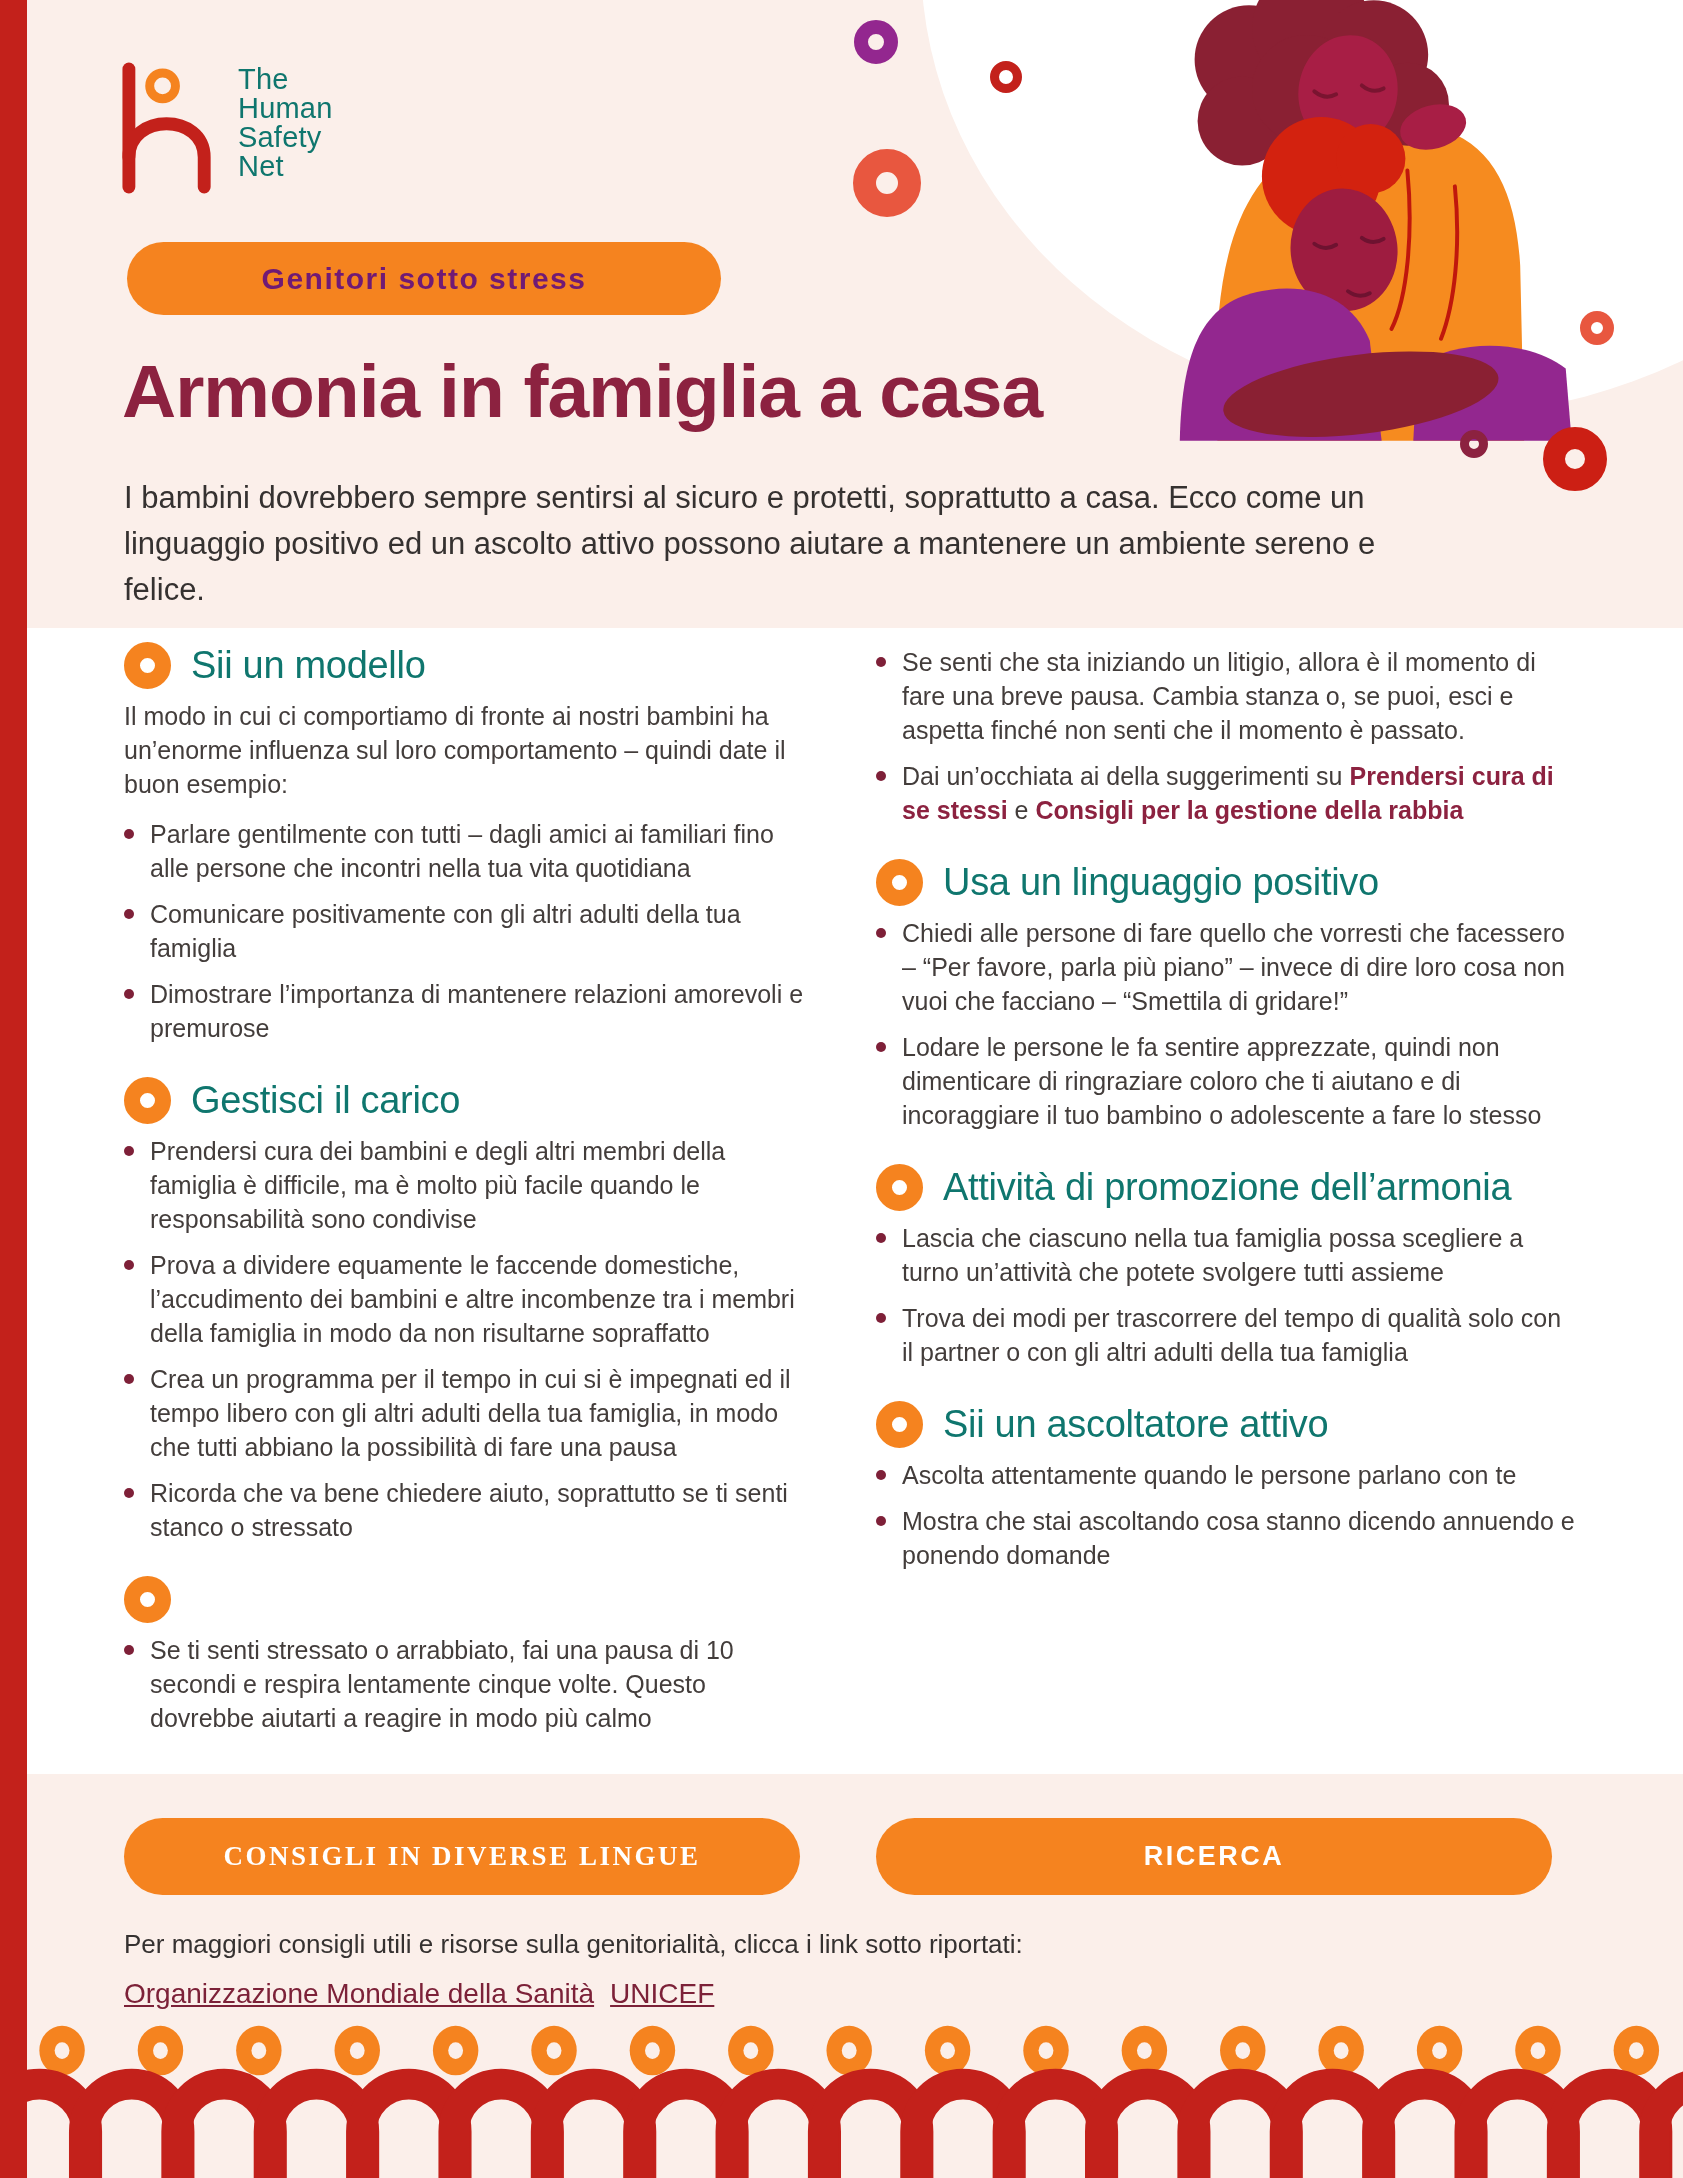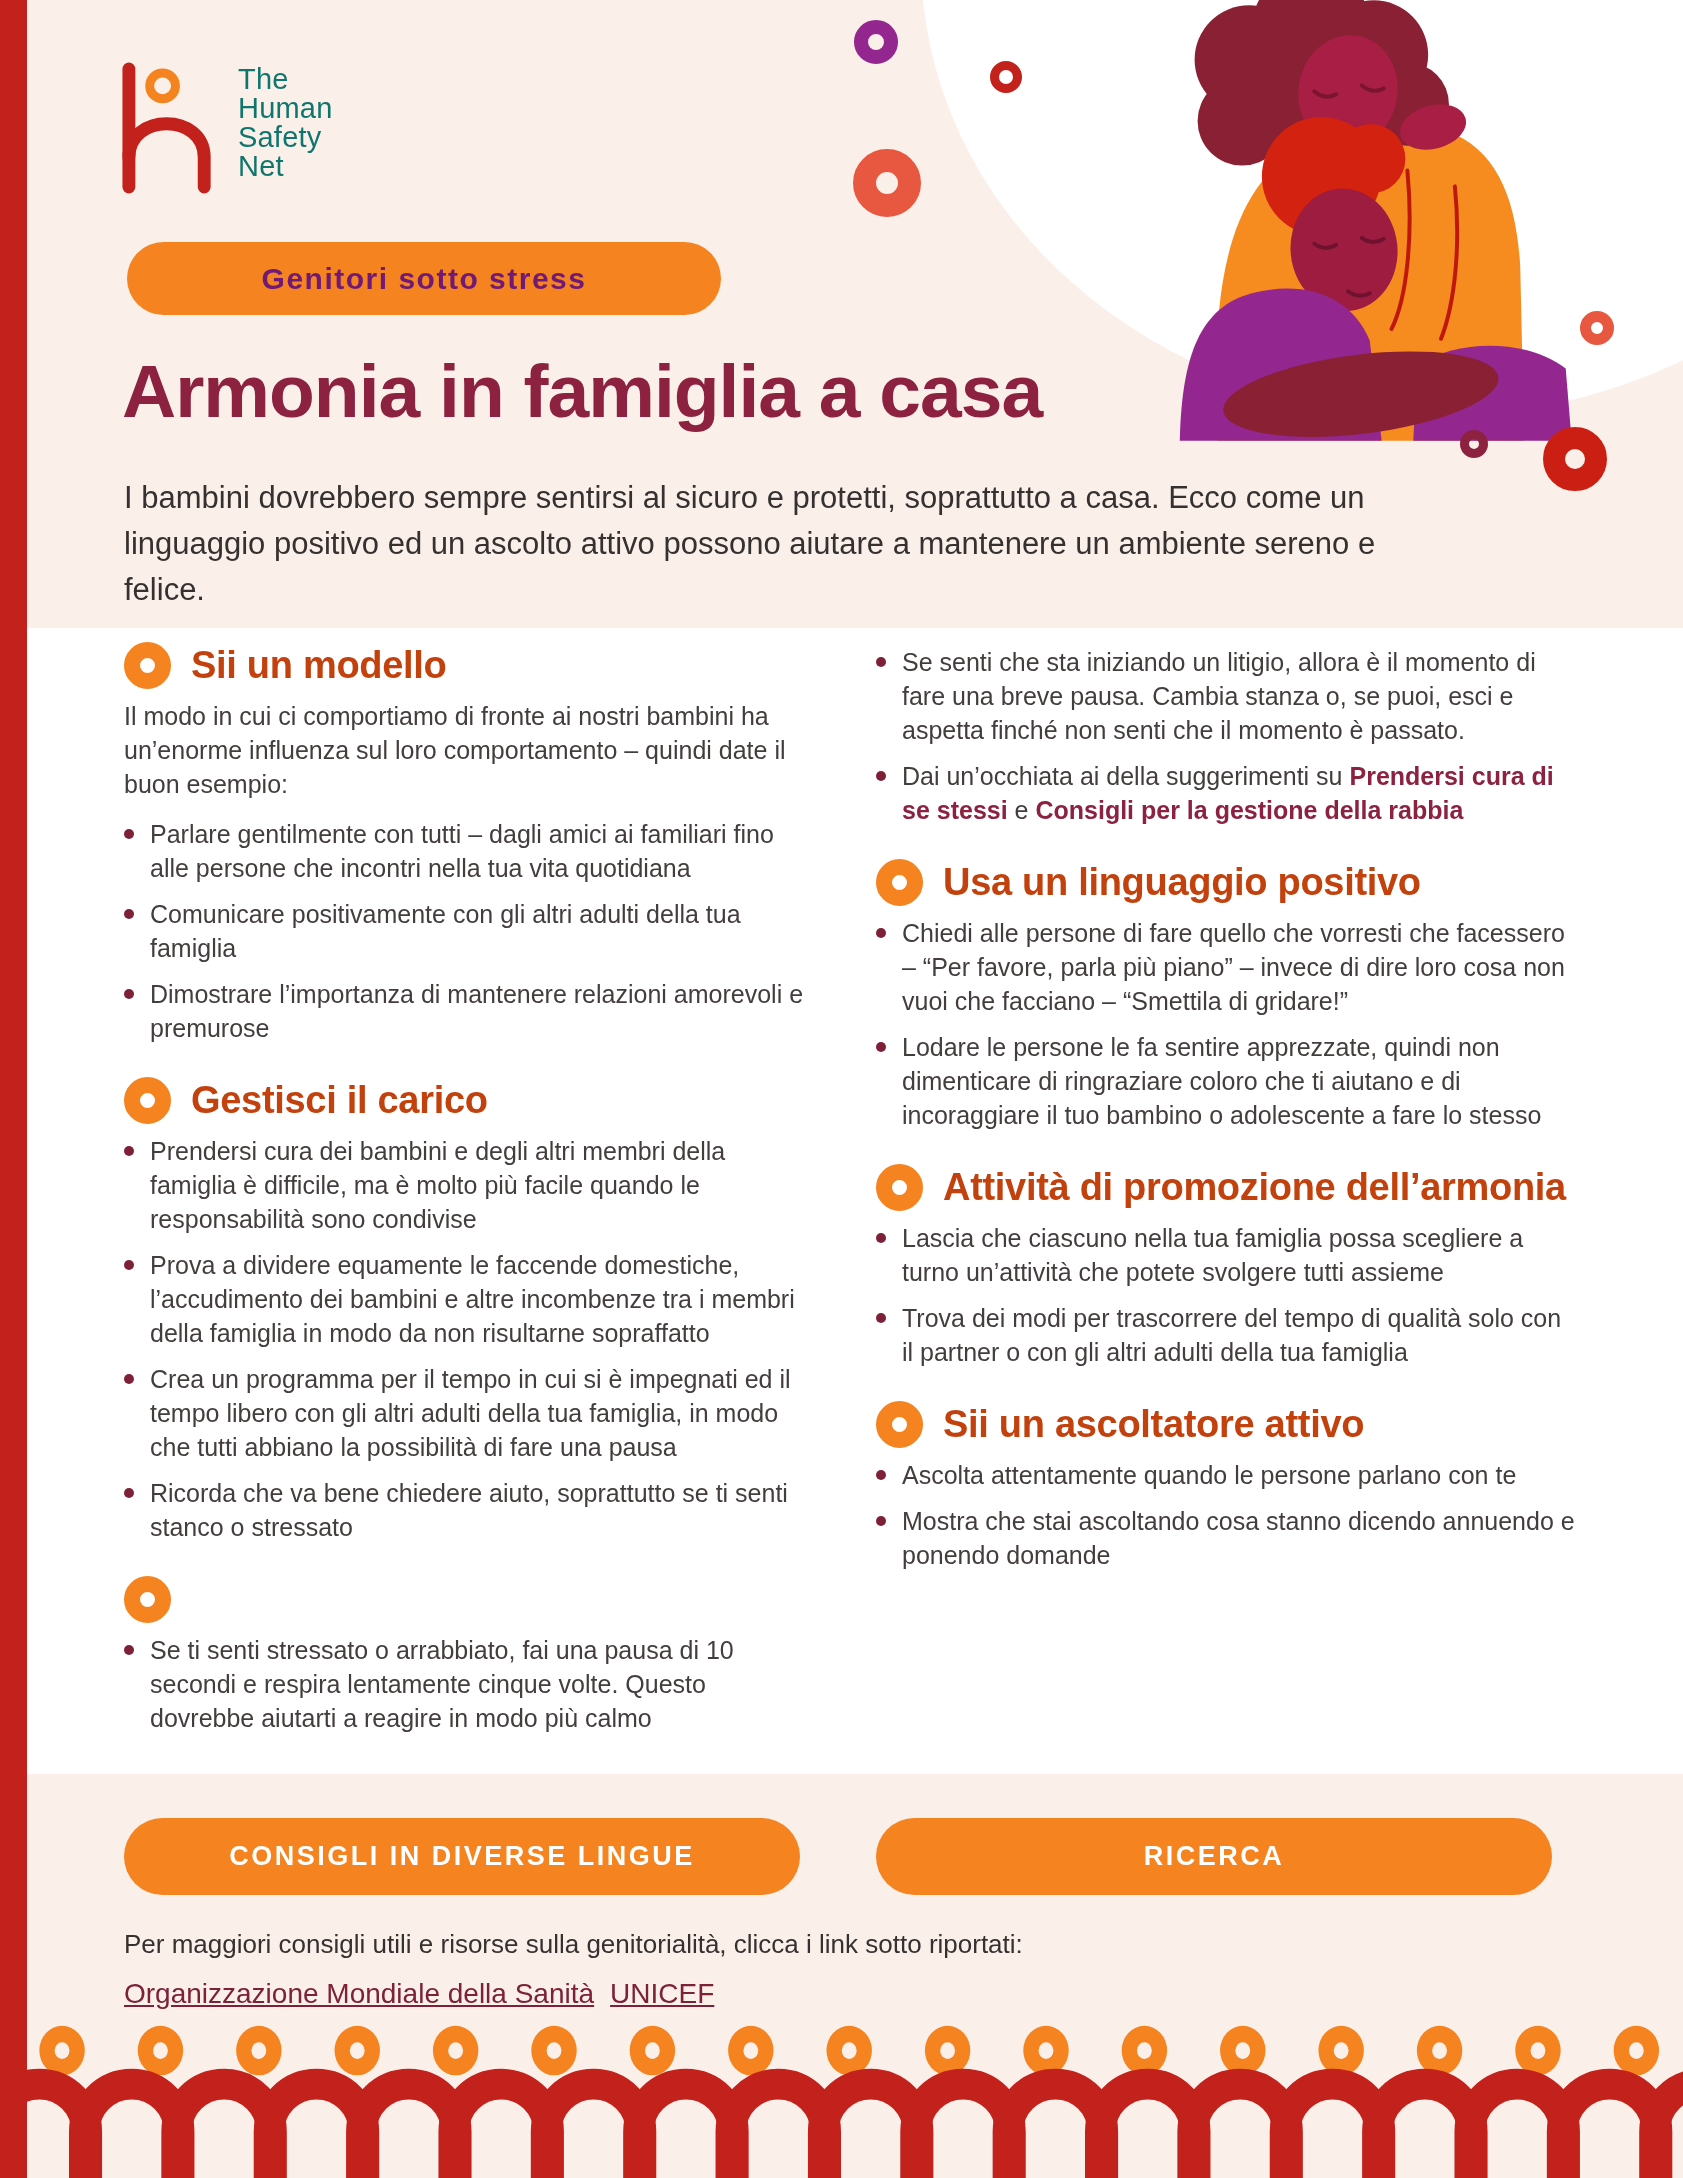--- a/index.html
+++ b/index.html
@@ -25,31 +25,31 @@
          color:#701a75;font-size:30px;font-weight:700;letter-spacing:1.5px;display:flex;align-items:center;justify-content:center;}
   .title{position:absolute;left:122px;top:348px;margin:0;font-size:75px;font-weight:600;color:#8C2240;letter-spacing:-1px;}
   .intro{position:absolute;left:124px;top:475px;width:1287px;margin:0;font-size:31px;line-height:46px;color:#353130;}
 
   .col{position:absolute;}
   .col-left{left:124px;top:642px;width:683px;}
   .col-right{left:876px;top:645px;width:703px;}
   .section-head{display:flex;align-items:center;gap:20px;margin:32px 0 10px 0;}
   .section-head.first{margin-top:0;}
   .head-donut{width:15px;height:15px;border:16px solid #F5831F;border-radius:50%;box-sizing:content-box;flex:0 0 auto;}
-  .section-head h2{margin:0;font-size:38px;font-weight:700;color:#c2410c;letter-spacing:-0.3px;}
+  .section-head h2{margin:0;font-size:38px;font-weight:400;color:#0f766e;letter-spacing:-0.3px;}
   .body-text{margin:4px 0 16px 0;font-size:25px;line-height:34px;color:#433D3B;}
   .bullet{display:flex;gap:16px;margin:0 0 12px 0;}
   .bullet .dot{flex:0 0 auto;width:10px;height:10px;border-radius:50%;background:#7E2038;margin-top:12px;}
   .bullet p{margin:0;font-size:25px;line-height:34px;color:#433D3B;}
   .inline-link{color:#8C2240;font-weight:700;cursor:pointer;}
 
   .btn{position:absolute;top:1818px;width:676px;height:77px;background:#F5831F;border:none;border-radius:39px;
        color:#ffffff;font-family:"Liberation Sans",sans-serif;font-size:27px;font-weight:700;letter-spacing:2.5px;
        display:flex;align-items:center;justify-content:center;cursor:pointer;}
-  .btn-1{left:124px;}
+  .btn-1{left:124px;font-family:Liberation Serif, serif;}
   .btn-2{left:876px;}
   .footer-note{position:absolute;left:124px;top:1929px;margin:0;font-size:26px;color:#353130;}
   .footer-links{position:absolute;left:124px;top:1978px;margin:0;font-size:28px;}
   .footer-links a{color:#7C2138;text-decoration:underline;margin-right:16px;cursor:pointer;}
   .decor-svg{position:absolute;left:0;top:2015px;}
 </style>
 </head>
 <body>
 
 <div class="page">

